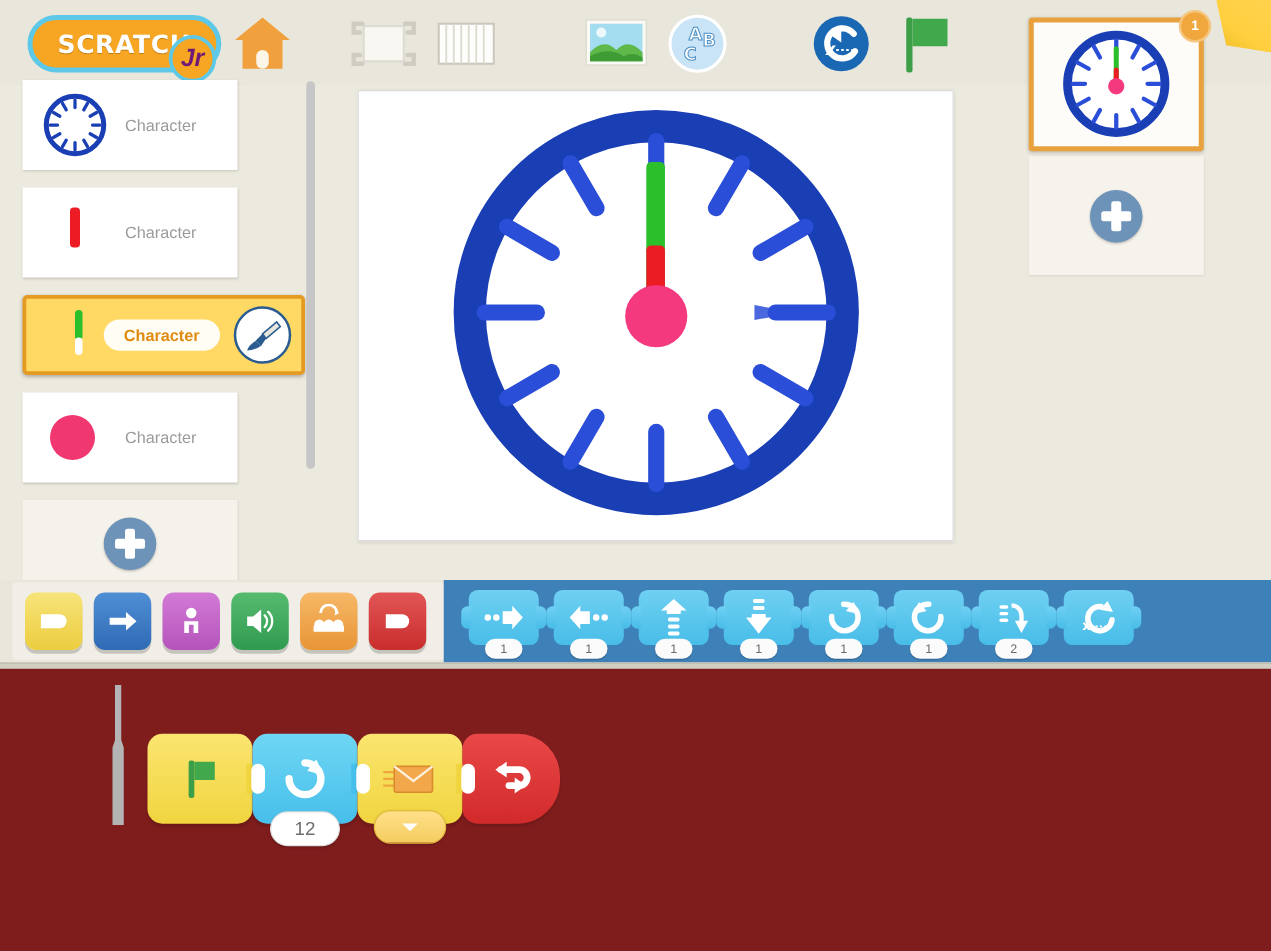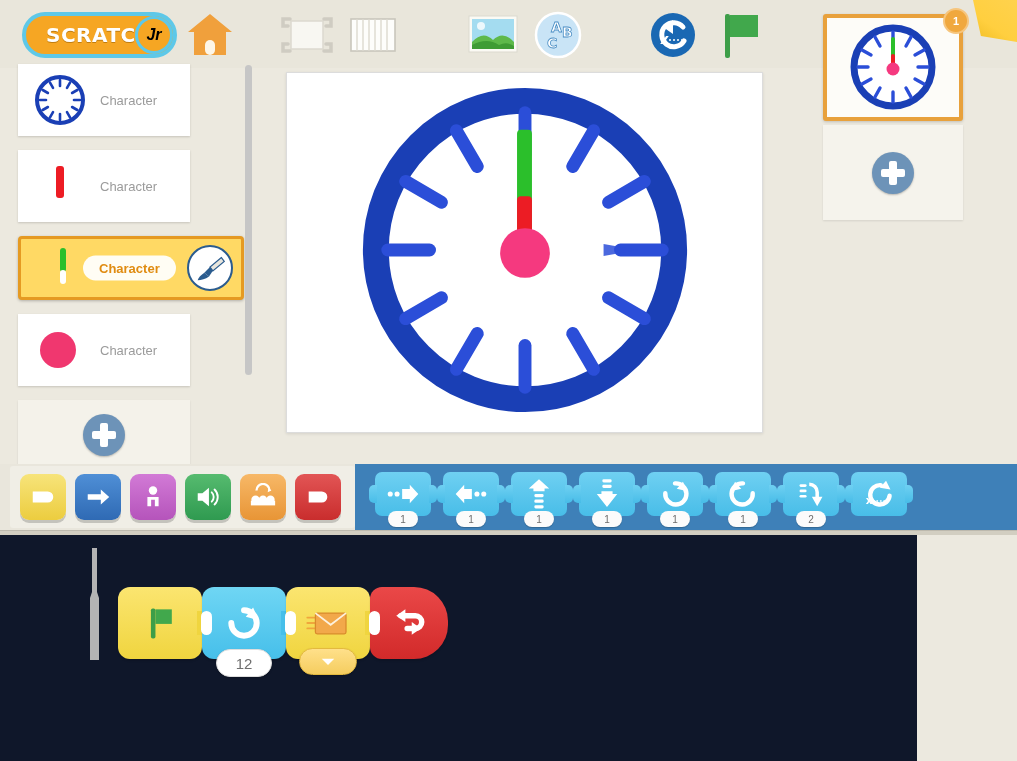--- a/index.html
+++ b/index.html
@@ -24,25 +24,25 @@
     font-family: "DejaVu Sans", sans-serif;
     font-weight: bold; font-size: 20px; letter-spacing: 0.5px;
     color: #ffffff;
     background: #f6a623;
     border: 4px solid #5ec8e8;
     border-radius: 23px;
     text-shadow: 0 1px 0 #c07d12;
     white-space: nowrap;
   }
   #logo .jrbadge {
-    position: absolute; right: 4px; top: 4px;
+    position: absolute; right: 4px; top: 16px;
     width: 38px; height: 38px; border-radius: 50%;
     background: #f6a623; border: 3px solid #5ec8e8;
     display: flex; align-items: center; justify-content: center;
-    color: #000000; font-weight: bold; font-size: 16px; font-style: italic;
+    color: #701a75; font-weight: bold; font-size: 20px; font-style: italic;
   }
   .tb-icon {
     position: absolute; cursor: pointer;
   }
   #home-icon { left: 186px; top: 10px; width: 48px; height: 48px; }
   #fullscreen-icon { left: 280px; top: 14px; width: 54px; height: 42px; }
   #grid-icon  { left: 348px; top: 14px; width: 50px; height: 42px; }
   #stage-icon { left: 467px; top: 12px; width: 52px; height: 44px; }
   #text-icon  { left: 533px; top: 10px; width: 50px; height: 50px; }
   #reset-icon { left: 648px; top: 10px; width: 50px; height: 50px; }
@@ -185,22 +185,22 @@
   }
 
   #divider {
     position: absolute; left: 0; top: 530px; width: 1017px; height: 5px;
     background: #d2cec1;
     border-top: 1px solid #bdb9ad;
   }
 
   
   #scriptarea {
-    position: absolute; left: 0; top: 535px; width: 917px; height: 226px;
-    background: #0f172a;
+    position: absolute; left: 0; top: 535px; width: 1017px; height: 226px;
+    background: #7f1d1d;
   }
   #script-scroll-handle {
     position: absolute; left: 88px; top: 13px; width: 13px; height: 118px;
     cursor: pointer;
   }
   #script {
     position: absolute; left: 118px; top: 52px; height: 72px;
   }
   .blk {
     position: absolute; top: 0; height: 72px;

